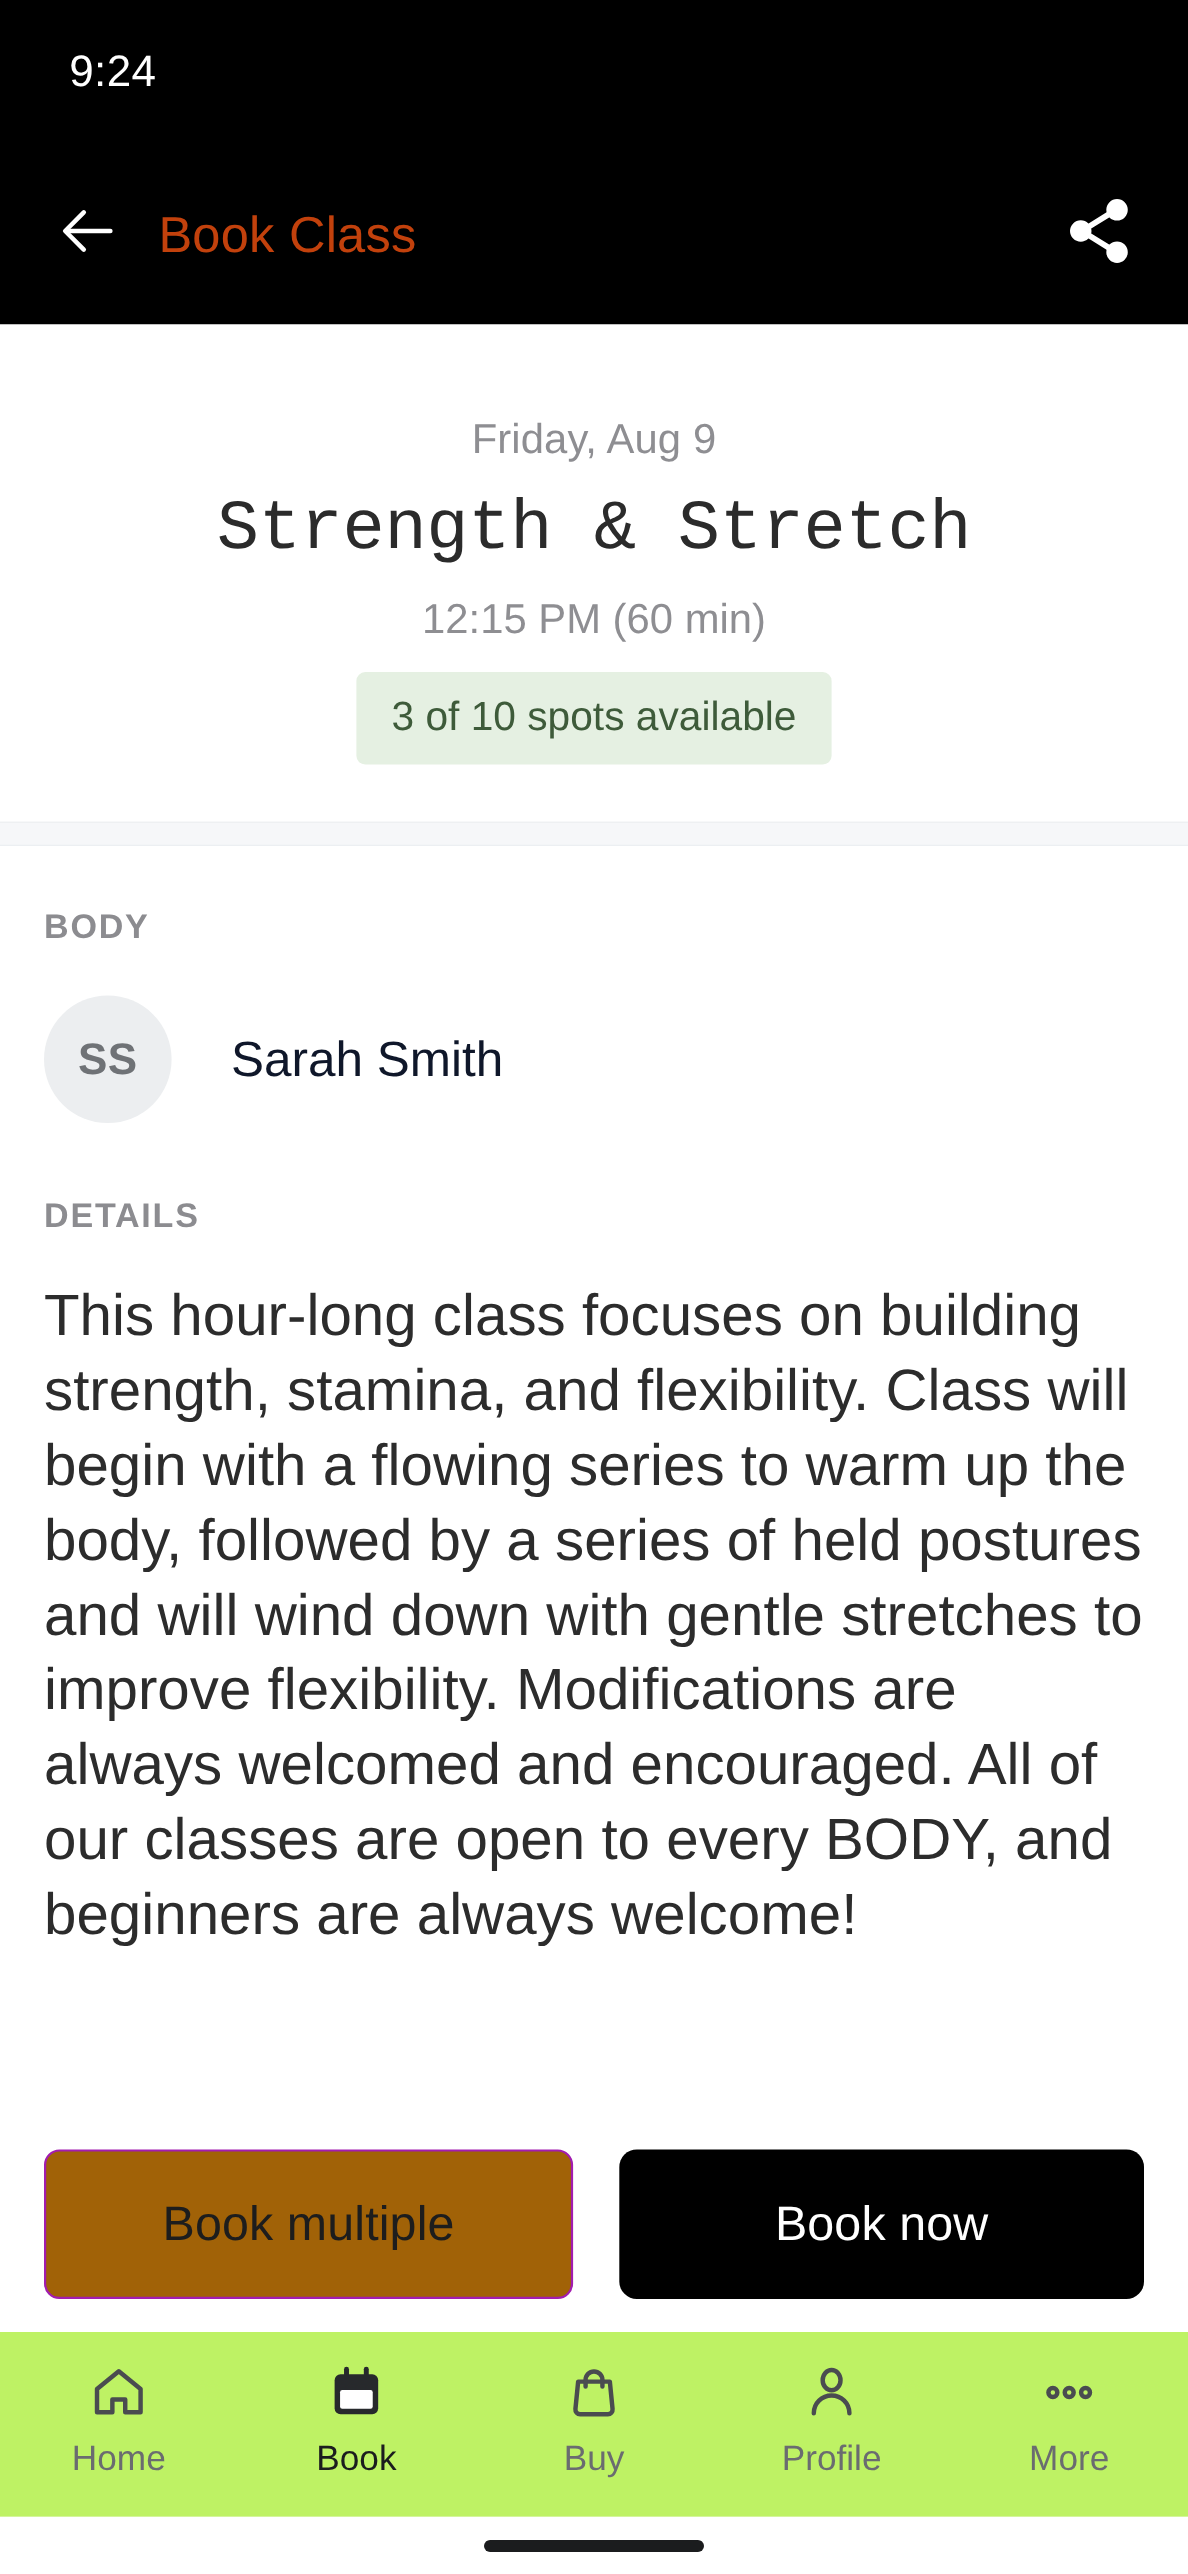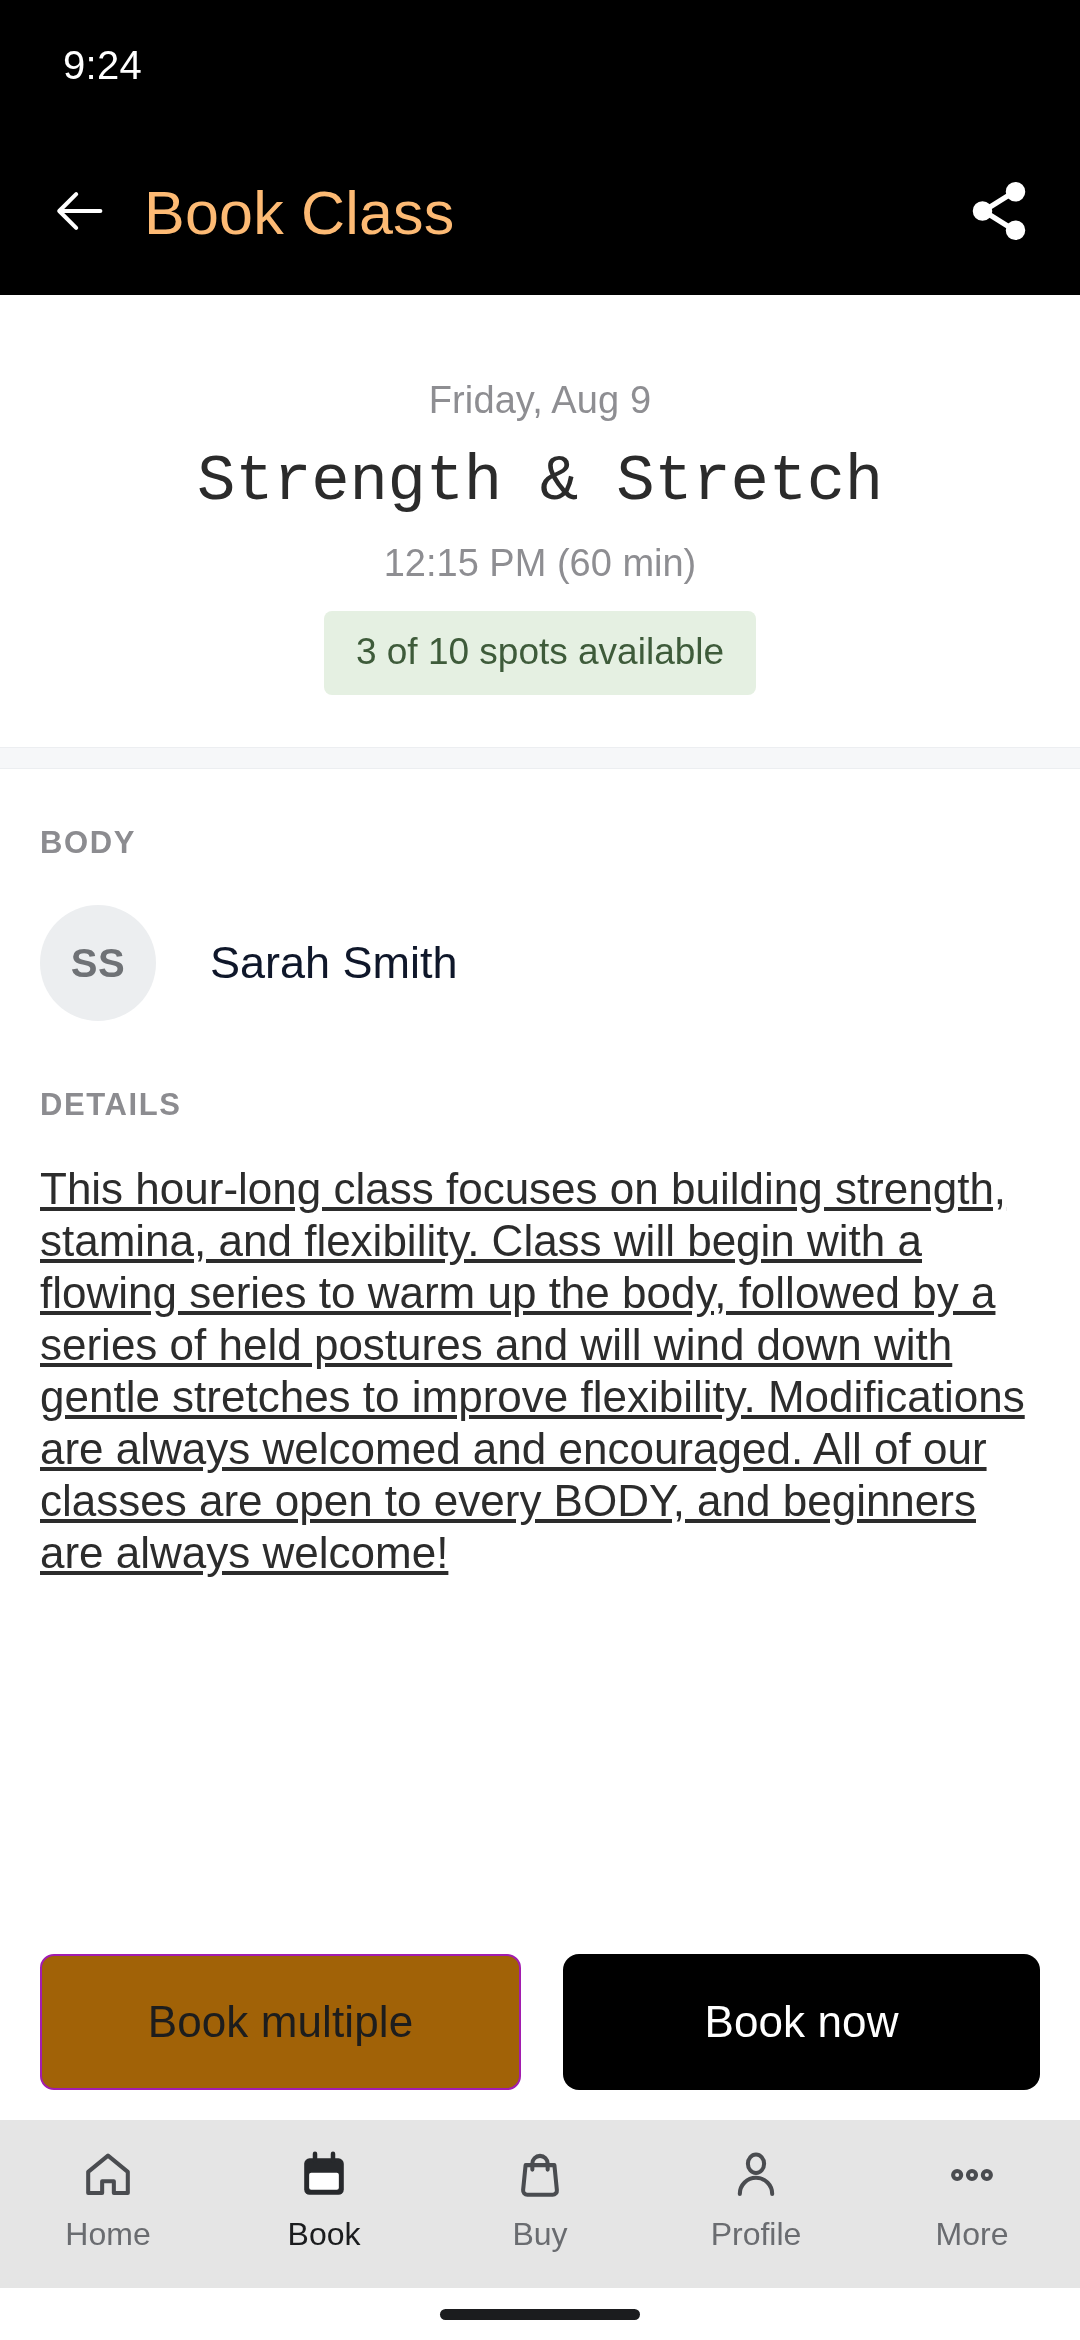--- a/index.html
+++ b/index.html
@@ -47,22 +47,22 @@
   }
   .back-btn {
     width: 62px;
     height: 62px;
     display: flex;
     align-items: center;
     justify-content: center;
     flex: 0 0 auto;
   }
   .app-bar-title {
-    color: #fdba74;
-    font-size: 61px;
+    color: #c2410c;
+    font-size: 46px;
     margin-left: 32px;
     letter-spacing: 0.2px;
     white-space: nowrap;
   }
   .app-bar-spacer { flex: 1 1 auto; }
   .share-btn {
     width: 70px;
     height: 70px;
     display: flex;
     align-items: center;
@@ -156,24 +156,23 @@
   .staff-name {
     margin-left: 54px;
     font-size: 45px;
     color: #0f172a;
   }
 
   .details-label { margin-top: 66px; }
 
   .details-text {
     margin-top: 40px;
-    font-size: 44px;
-    line-height: 52px;
+    font-size: 53px;
+    line-height: 68px;
     color: #2c2c2c;
-    text-decoration: underline;
   }
 
   
   .action-bar {
     flex: 0 0 auto;
     background: #ffffff;
     padding: 28px 40px 30px;
     display: flex;
     gap: 42px;
   }
@@ -195,21 +194,21 @@
   .btn-filled {
     background: #000000;
     color: #ffffff;
     border-radius: 16px;
   }
 
   
   .bottom-nav {
     flex: 0 0 auto;
     height: 168px;
-    background: #e5e5e5;
+    background: #bef264;
     display: flex;
     align-items: flex-start;
     padding-top: 26px;
   }
   .nav-item {
     flex: 1 1 0;
     display: flex;
     flex-direction: column;
     align-items: center;
   }

